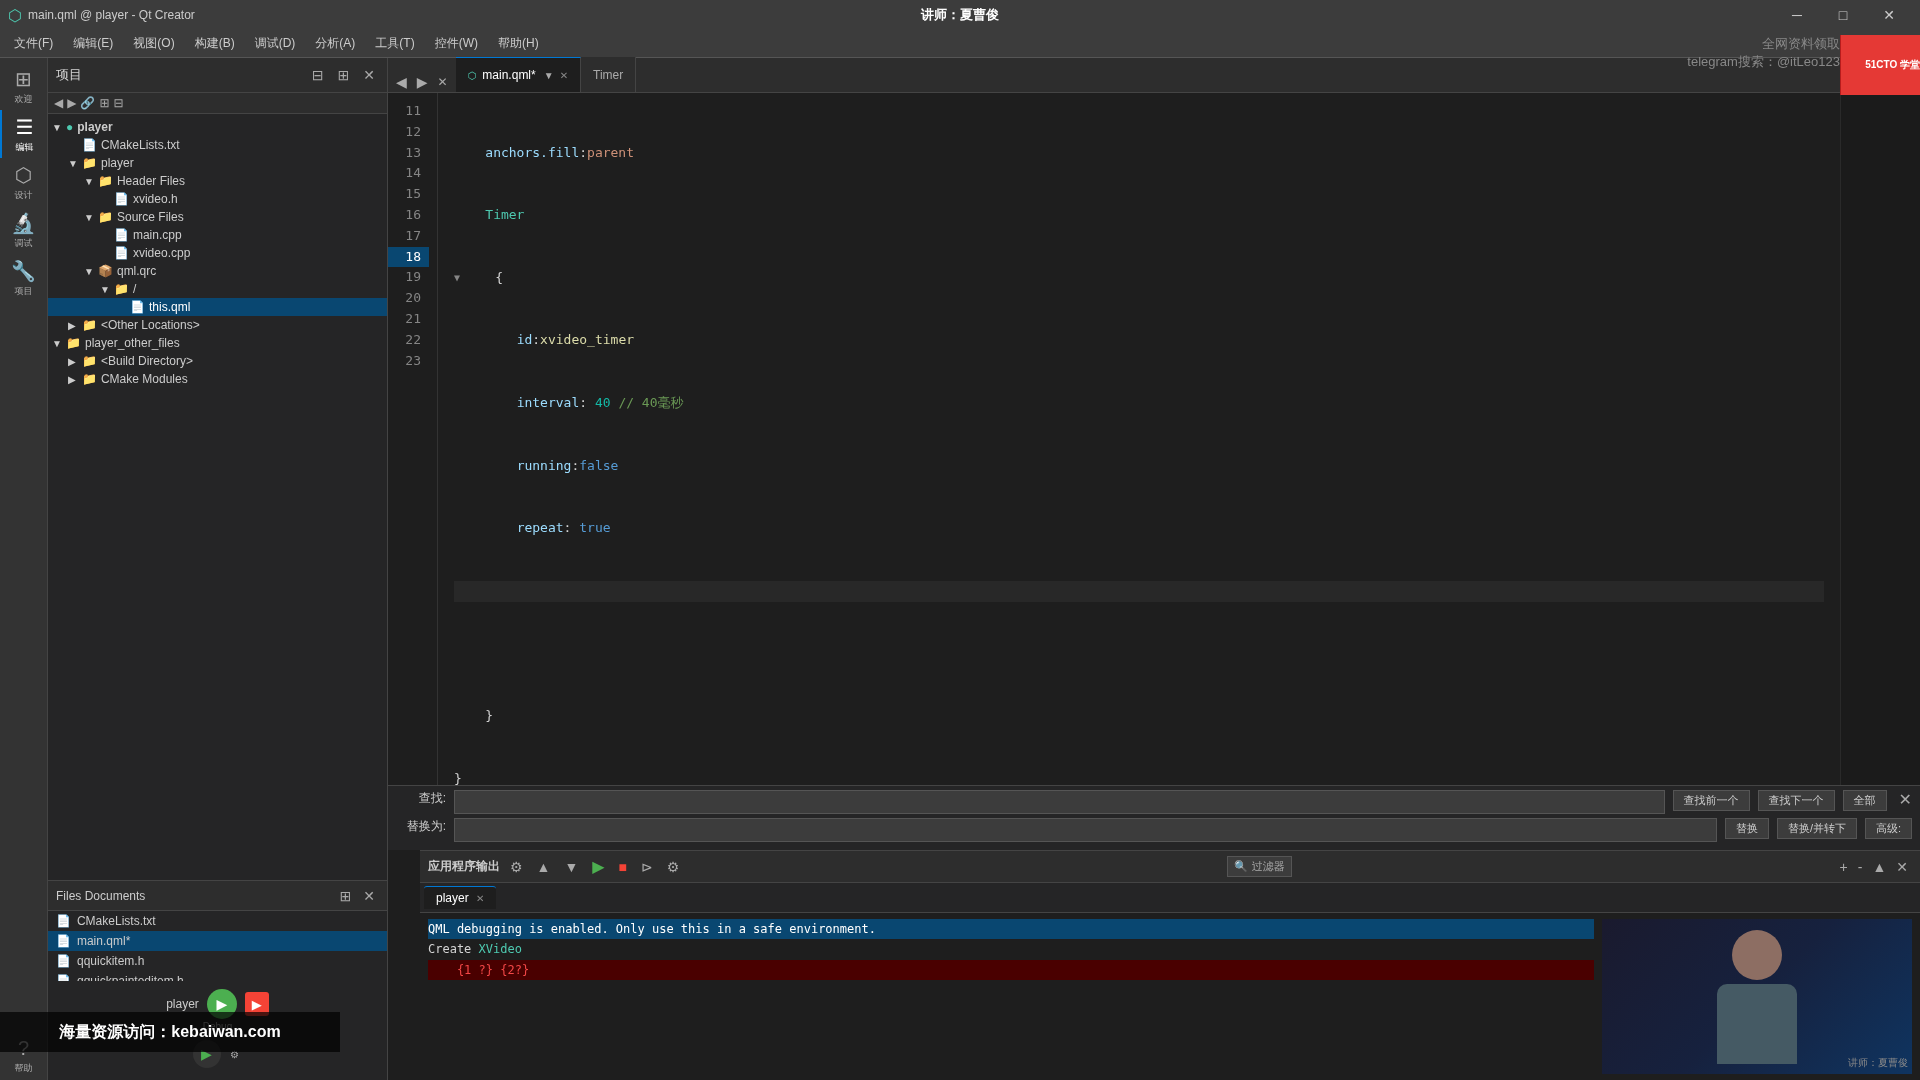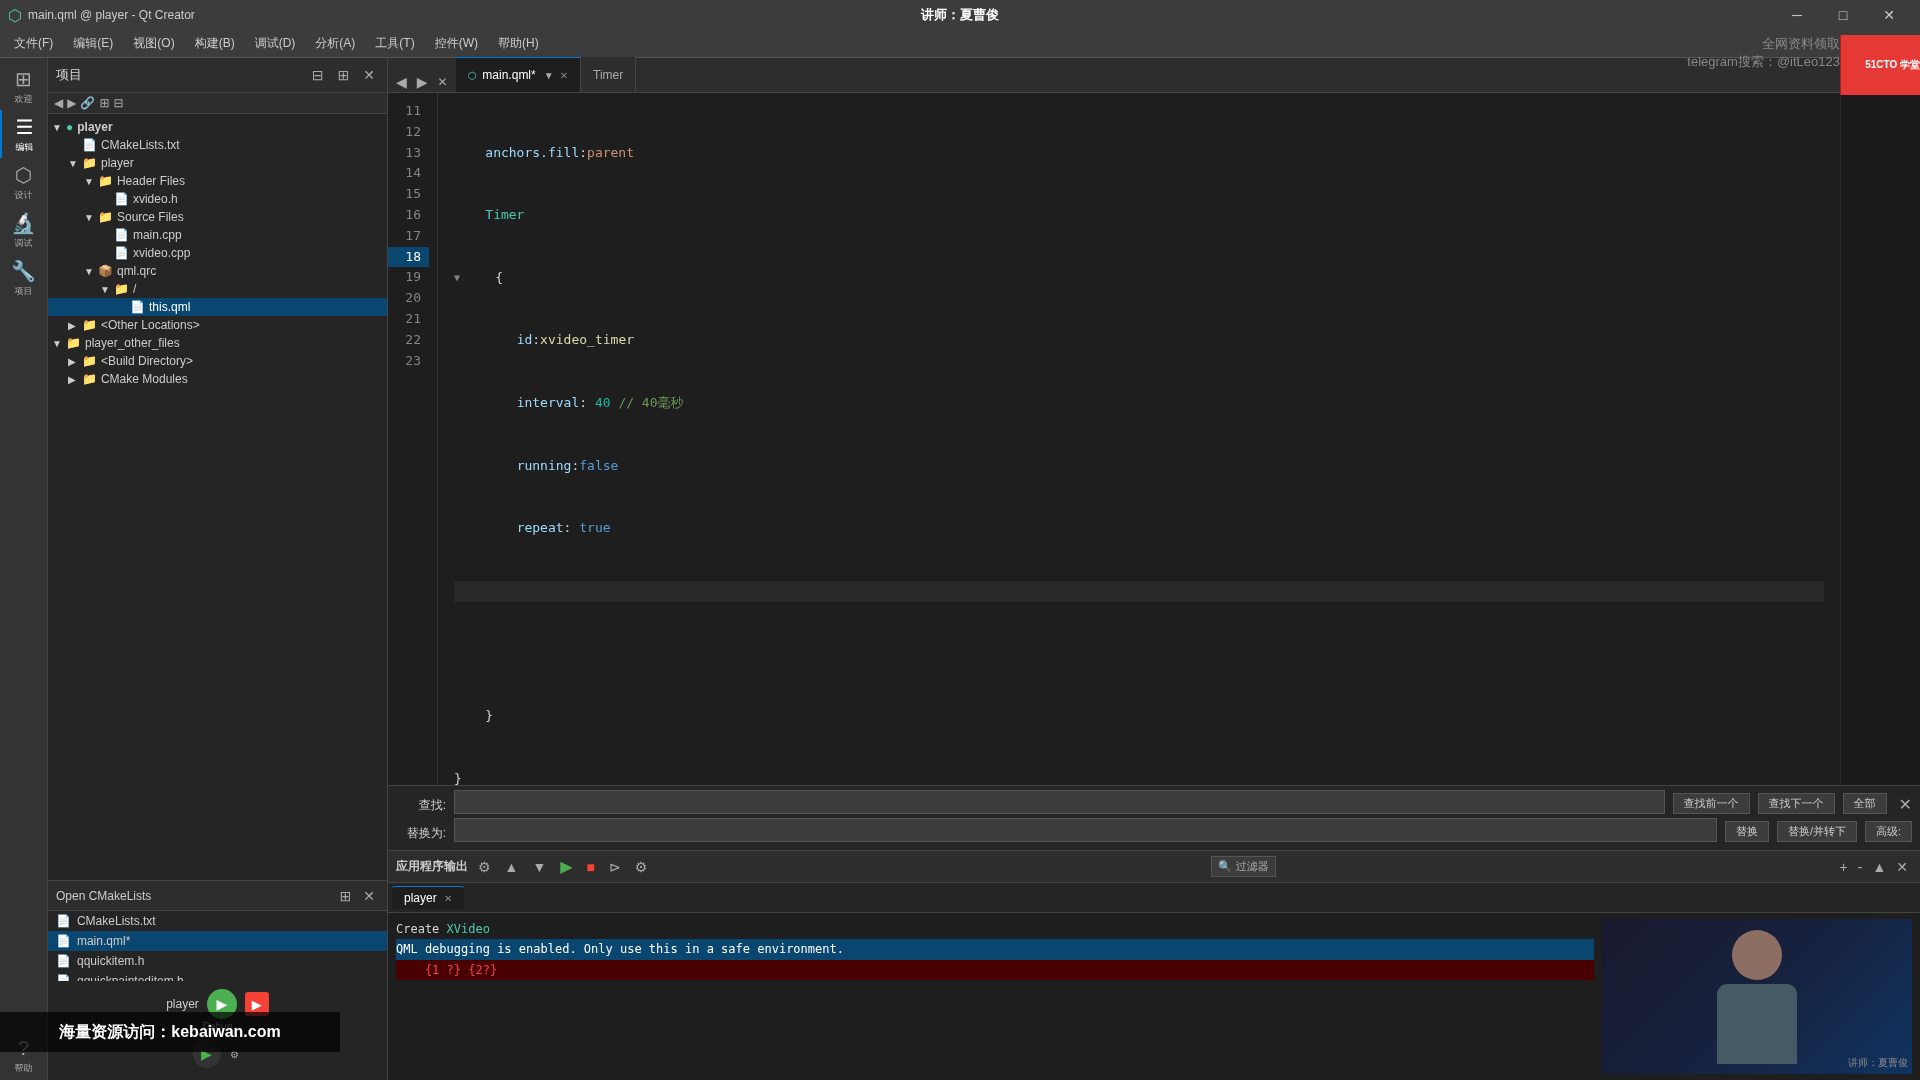--- a/index.html
+++ b/index.html
@@ -220,21 +220,21 @@
     .find-replace-bar {
       height: 65px;
       background: #252526;
       border-top: 1px solid #444;
       padding: 4px 8px;
       display: flex;
       flex-direction: column;
       gap: 4px;
     }
     .find-row, .replace-row {
-      display: flex; align-items: flex-end; gap: 8px;
+      display: flex; align-items: flex-start; gap: 8px;
     }
     .find-label { font-size: 12px; color: #ccc; width: 50px; text-align: right; }
     .find-input {
       flex: 1; height: 24px;
       background: #3c3c3c; border: 1px solid #555;
       color: #ccc; font-size: 12px; padding: 0 6px;
       outline: none;
     }
     .find-btn {
       padding: 2px 10px; font-size: 11px;
@@ -243,20 +243,21 @@
     }
     .find-close { color: #aaa; cursor: pointer; font-size: 16px; margin-left: 4px; }
 
     
     .output-panel {
       height: 230px;
       background: #1e1e1e;
       border-top: 1px solid #444;
       display: flex;
       flex-direction: column;
+      margin-left: 32px;
     }
     .output-toolbar {
       height: 32px;
       background: #2d2d2d;
       display: flex; align-items: center; gap: 6px;
       padding: 0 8px;
       border-bottom: 1px solid #444;
     }
     .output-btn { color: #aaa; cursor: pointer; font-size: 14px; padding: 2px 4px; }
     .output-filter {
@@ -538,21 +539,21 @@
       <div class="tree-item">
         <span class="indent" style="width:16px"></span>
         <span class="arrow">▶</span>
         <span class="icon">📁</span>
         <span>CMake Modules</span>
       </div>
     </div>
 
     <div class="open-docs-panel">
       <div class="open-docs-header">
-        <span>Open CMakeLists</span>
+        <span>Files Documents</span>
         <div class="open-docs-header-btns">
           <span class="project-header-btn">⊞</span>
           <span class="project-header-btn">✕</span>
         </div>
       </div>
       <div class="open-docs-list">
         <div class="open-docs-item">
           <span>📄</span>
           <span>CMakeLists.txt</span>
         </div>
@@ -709,25 +710,25 @@
 
         <div class="output-tabs">
           <div class="output-tab active">
             <span>player</span>
             <span class="output-tab-close">✕</span>
           </div>
         </div>
 
         <div class="output-content">
           <div class="output-text">
+            <div class="output-line highlighted">
+              <span>QML debugging is enabled. Only use this in a safe environment.</span>
+            </div>
             <div class="output-line">
               <span>Create </span><span class="green">XVideo</span>
-            </div>
-            <div class="output-line highlighted">
-              <span>QML debugging is enabled. Only use this in a safe environment.</span>
             </div>
             <div class="output-line error-line">
               <span>&nbsp;&nbsp;&nbsp;&nbsp;{1 ?} {2?}</span>
             </div>
           </div>
 
           <div style="width:310px; background:#111; flex-shrink:0; position:relative;">
             <div class="webcam-placeholder">
               <div style="display:flex; flex-direction:column; align-items:center; gap:4px;">
 

